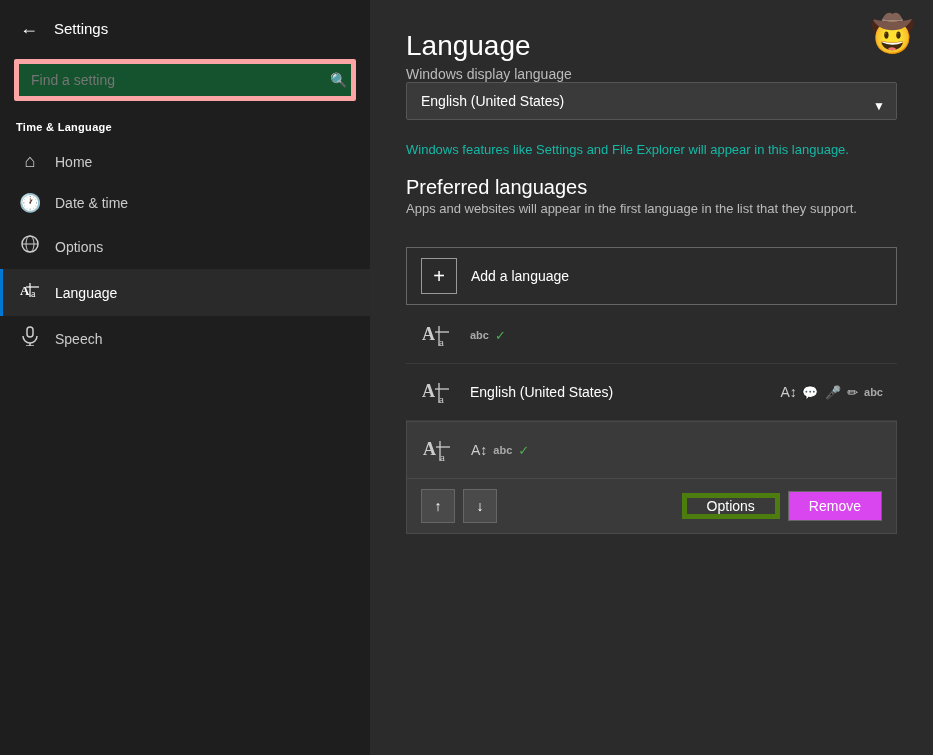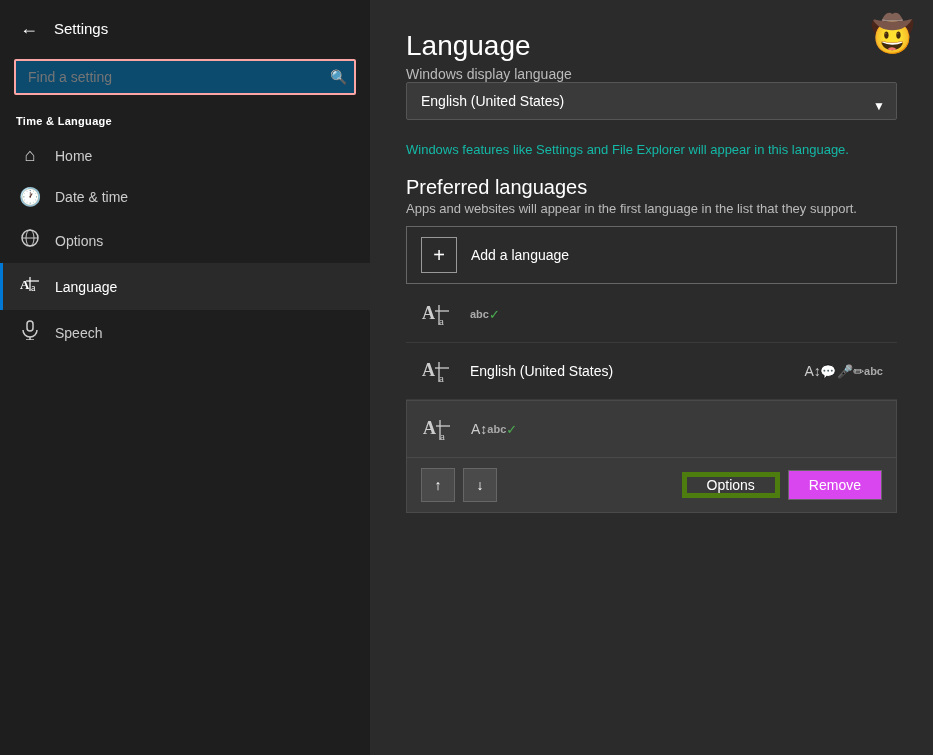--- a/index.html
+++ b/index.html
@@ -47,22 +47,22 @@
 
     .search-box {
       margin: 6px 14px 16px 14px;
       position: relative;
       display: flex;
       align-items: center;
     }
 
     .search-input {
       width: 100%;
-      background: #0c4a6e;
-      border: 2px solid #fca5a5;
+      background: #14532d;
+      border: 5px solid #fca5a5;
       color: #aaa;
       padding: 8px 24px 8px 12px;
       font-size: 14px;
       outline: none;
       border-radius: 2px;
     }
 
     .search-icon-btn {
       position: absolute;
       right: 8px;
@@ -187,21 +187,21 @@
     .pref-lang-title {
       font-size: 20px;
       font-weight: 300;
       color: #fff;
       margin-bottom: 0;
     }
 
     .pref-lang-note {
       font-size: 13px;
       color: #bbb;
-      margin-bottom: 8px;
+      margin-bottom: 29px;
       line-height: 1.5;
     }
 
     .add-lang-btn {
       display: flex;
       align-items: center;
       gap: 14px;
       background: none;
       border: 1px solid #666;
       color: #fff;
@@ -260,20 +260,21 @@
     }
 
     .lang-sub {
       font-size: 12px;
       color: #888;
     }
 
     .lang-icons-right {
       display: flex;
       align-items: center;
+      gap: 6px;
       color: #ccc;
       font-size: 13px;
     }
 
     .lang-badge {
       font-size: 11px;
       color: #aaa;
       font-weight: 600;
     }
 

